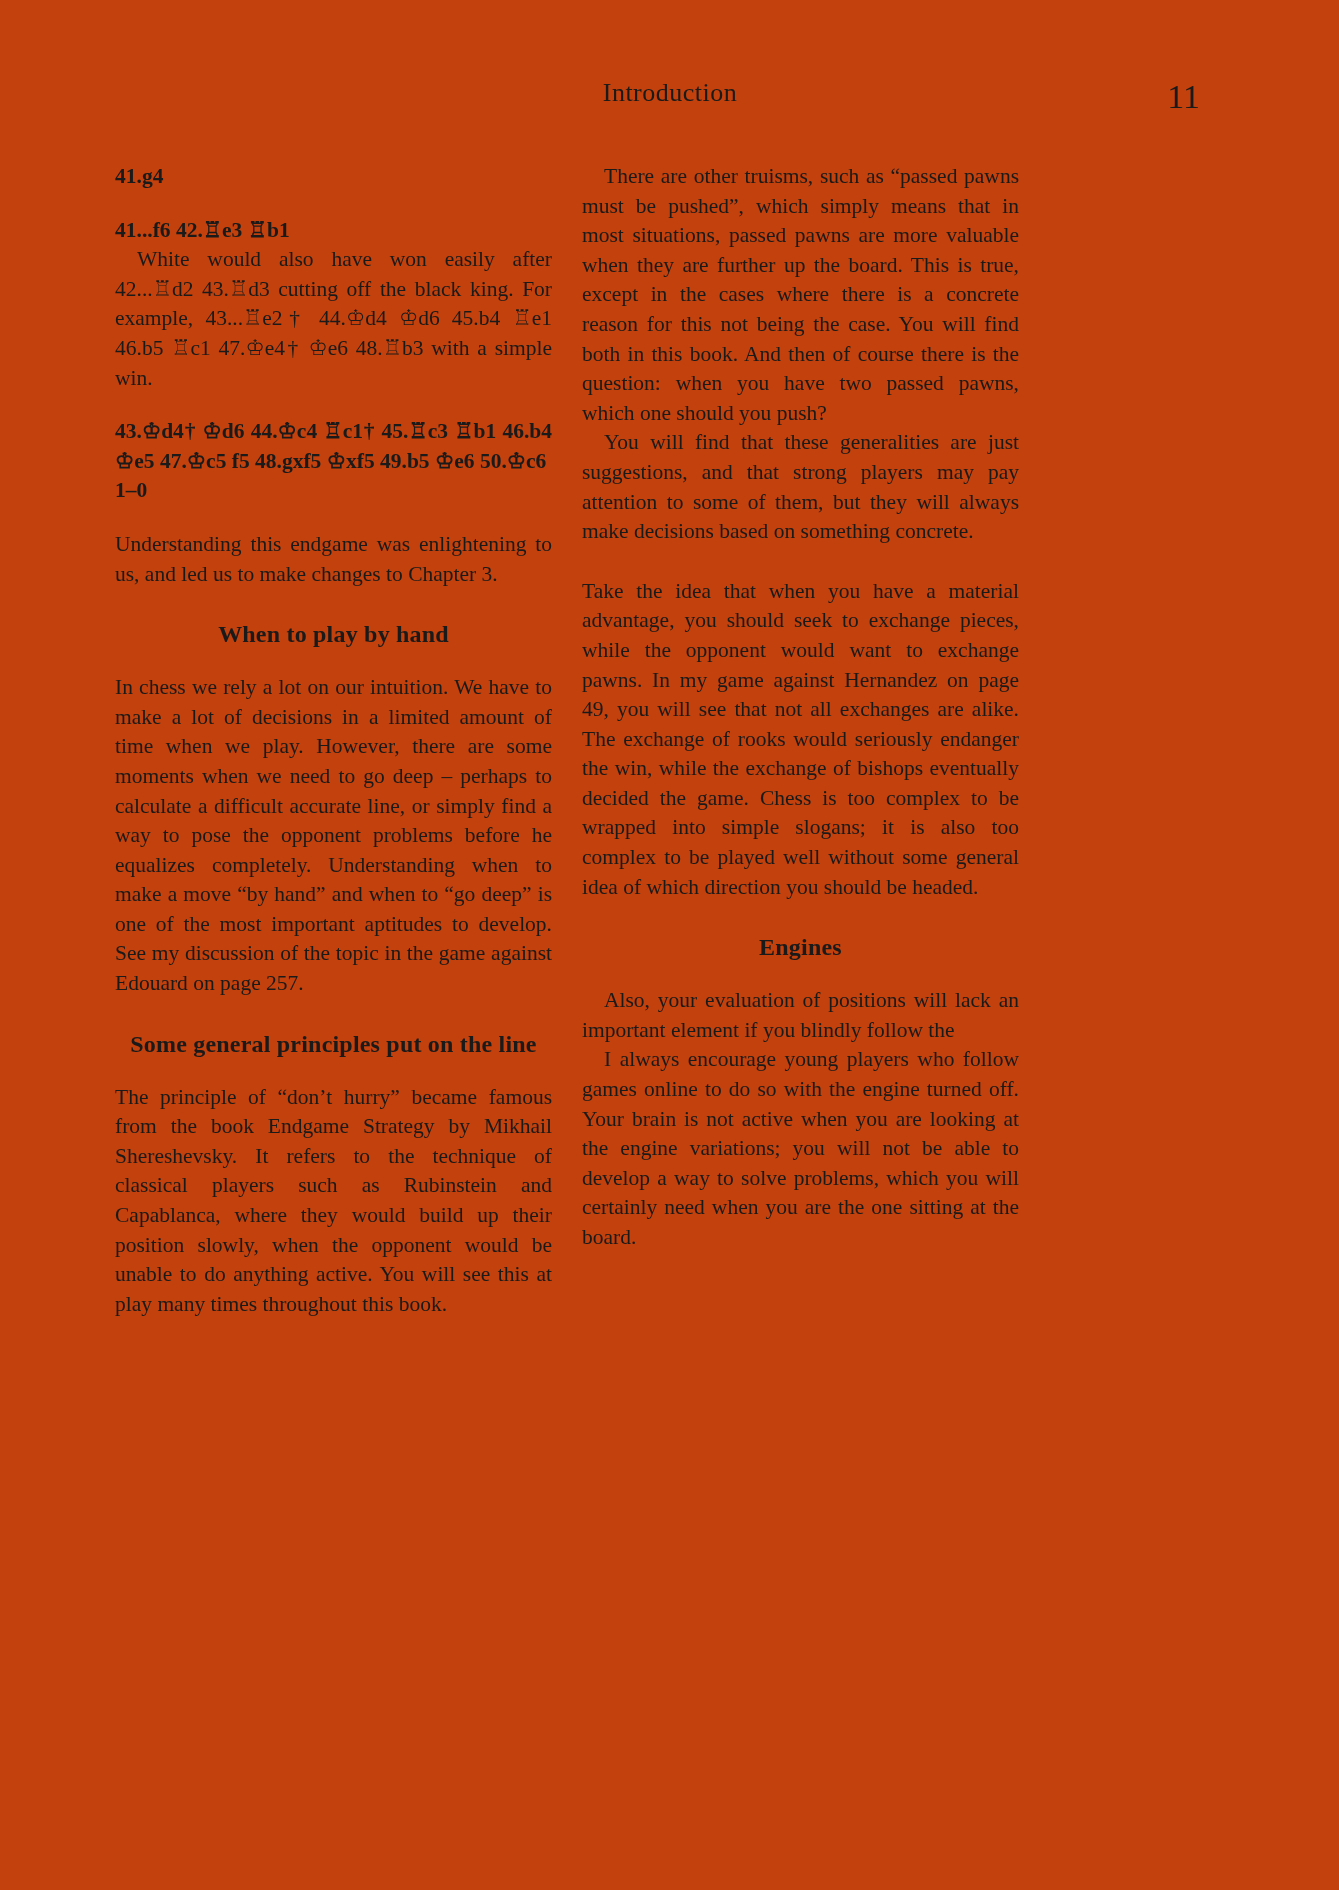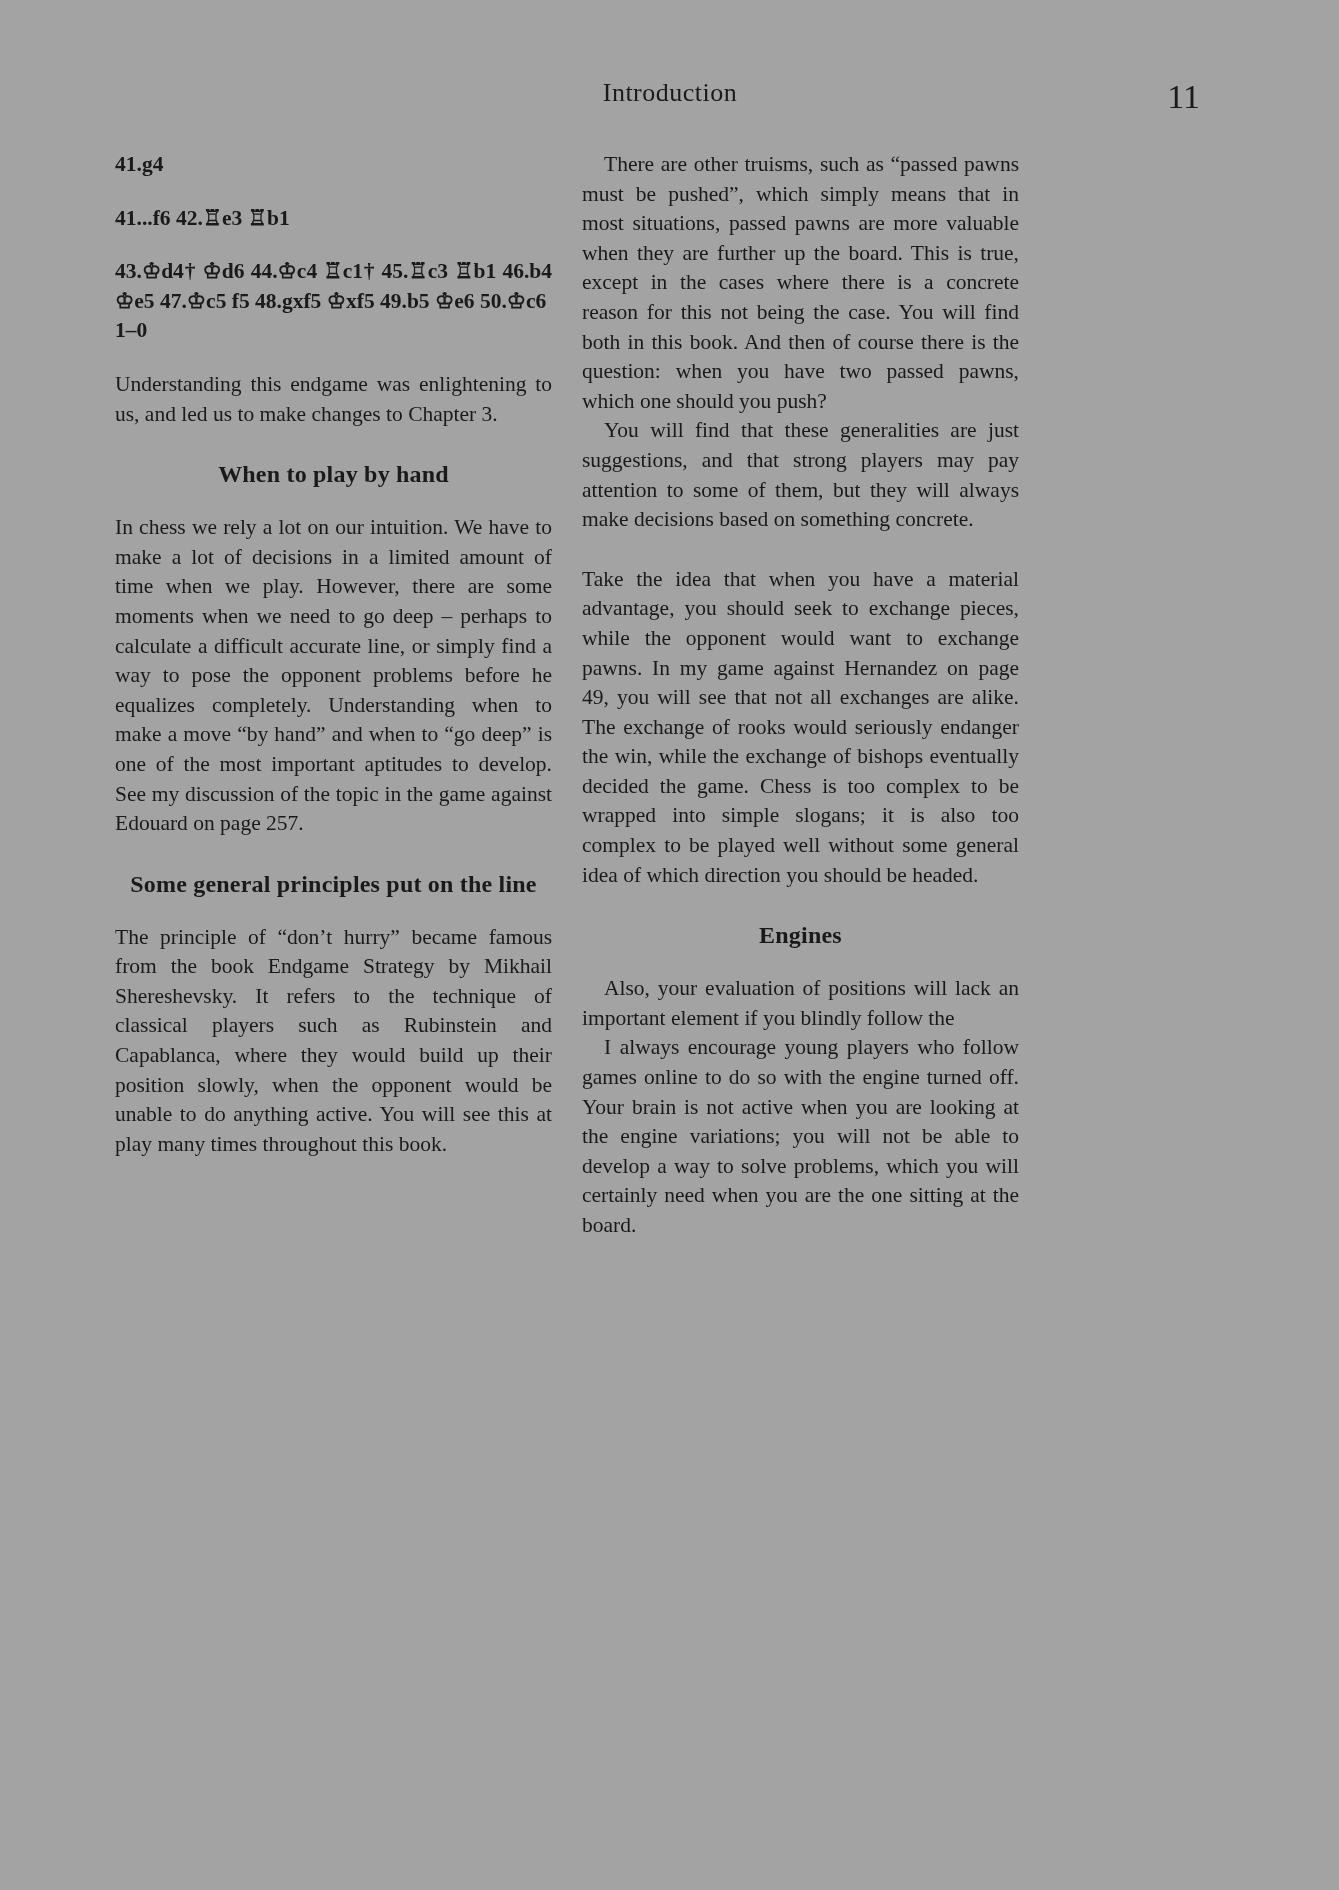--- a/index.html
+++ b/index.html
@@ -12,21 +12,21 @@
     height: 1890px;
     font-family: "Liberation Serif", serif;
     color: #1a1a1a;
     position: relative;
   }
   .page {
     position: absolute;
     left: 0; top: 0;
     width: 1339px;
     height: 1890px;
-    background: #a3a3a3;
+    background: #c2410c;
   }
   .header {
     position: absolute;
     left: 140px;
     top: 78px;
     width: 1060px;
     height: 40px;
   }
   .header-title {
     position: absolute;
@@ -40,21 +40,21 @@
   }
   .header-pageno {
     position: absolute;
     right: 0;
     top: 0;
     font-size: 34px;
   }
   .columns {
     position: absolute;
     left: 115px;
-    top: 150px;
+    top: 162px;
     width: 1110px;
     height: 1300px;
   }
   .col {
     position: absolute;
     top: 0;
     width: 437px;
   }
   .col-left { left: 0; }
   .col-right { left: 467px; }
@@ -106,20 +106,21 @@
 
   <div class="columns">
 
     <div class="col col-left">
 
       <div class="movehead">41.g4</div>
 
       <div class="spacer-md"></div>
 
       <div class="movehead">41...f6 42.♖e3 ♖b1</div>
+      <p class="indent">White would also have won easily after 42...♖d2 43.♖d3 cutting off the black king. For example, 43...♖e2† 44.♔d4 ♔d6 45.b4 ♖e1 46.b5 ♖c1 47.♔e4† ♔e6 48.♖b3 with a simple win.</p>
 
       <div class="spacer-md"></div>
 
       <div class="moveblock">43.♔d4† ♔d6 44.♔c4 ♖c1† 45.♖c3 ♖b1 46.b4 ♔e5 47.♔c5 f5 48.gxf5 ♔xf5 49.b5 ♔e6 50.♔c6</div>
       <div class="movehead">1–0</div>
 
       <div class="spacer-md"></div>
 
       <p>Understanding this endgame was enlightening to us, and led us to make changes to Chapter 3.</p>
 

